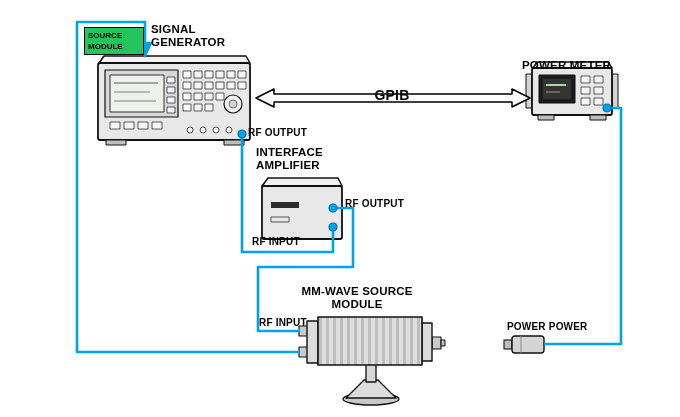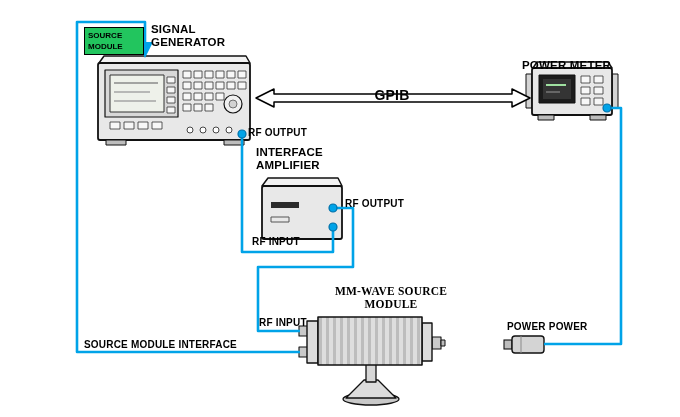--- a/index.html
+++ b/index.html
@@ -174,22 +174,21 @@
 
   <div class="lbl lbl-sm" style="left:248px;top:127px;">RF OUTPUT</div>
 
   <div class="lbl lbl-big" style="left:256px;top:146px;">INTERFACE
 AMPLIFIER</div>
 
   <div class="lbl lbl-sm" style="left:345px;top:198px;">RF OUTPUT</div>
 
   <div class="lbl lbl-sm" style="left:252px;top:236px;">RF INPUT</div>
 
-  <div class="lbl lbl-big lbl-center" style="left:316px;top:285px;width:150px;font-family:Liberation Serif, serif;">MM-WAVE SOURCE
+  <div class="lbl lbl-big lbl-center" style="left:282px;top:285px;width:150px;">MM-WAVE SOURCE
 MODULE</div>
 
   <div class="lbl lbl-sm" style="left:259px;top:317px;">RF INPUT</div>
 
   <div class="lbl lbl-sm" style="left:507px;top:321px;">POWER POWER</div>
 
-  <div class="lbl lbl-sm" style="left:84px;top:339px;">SOURCE MODULE INTERFACE</div>
 
 </div>
 
 </body></html>

